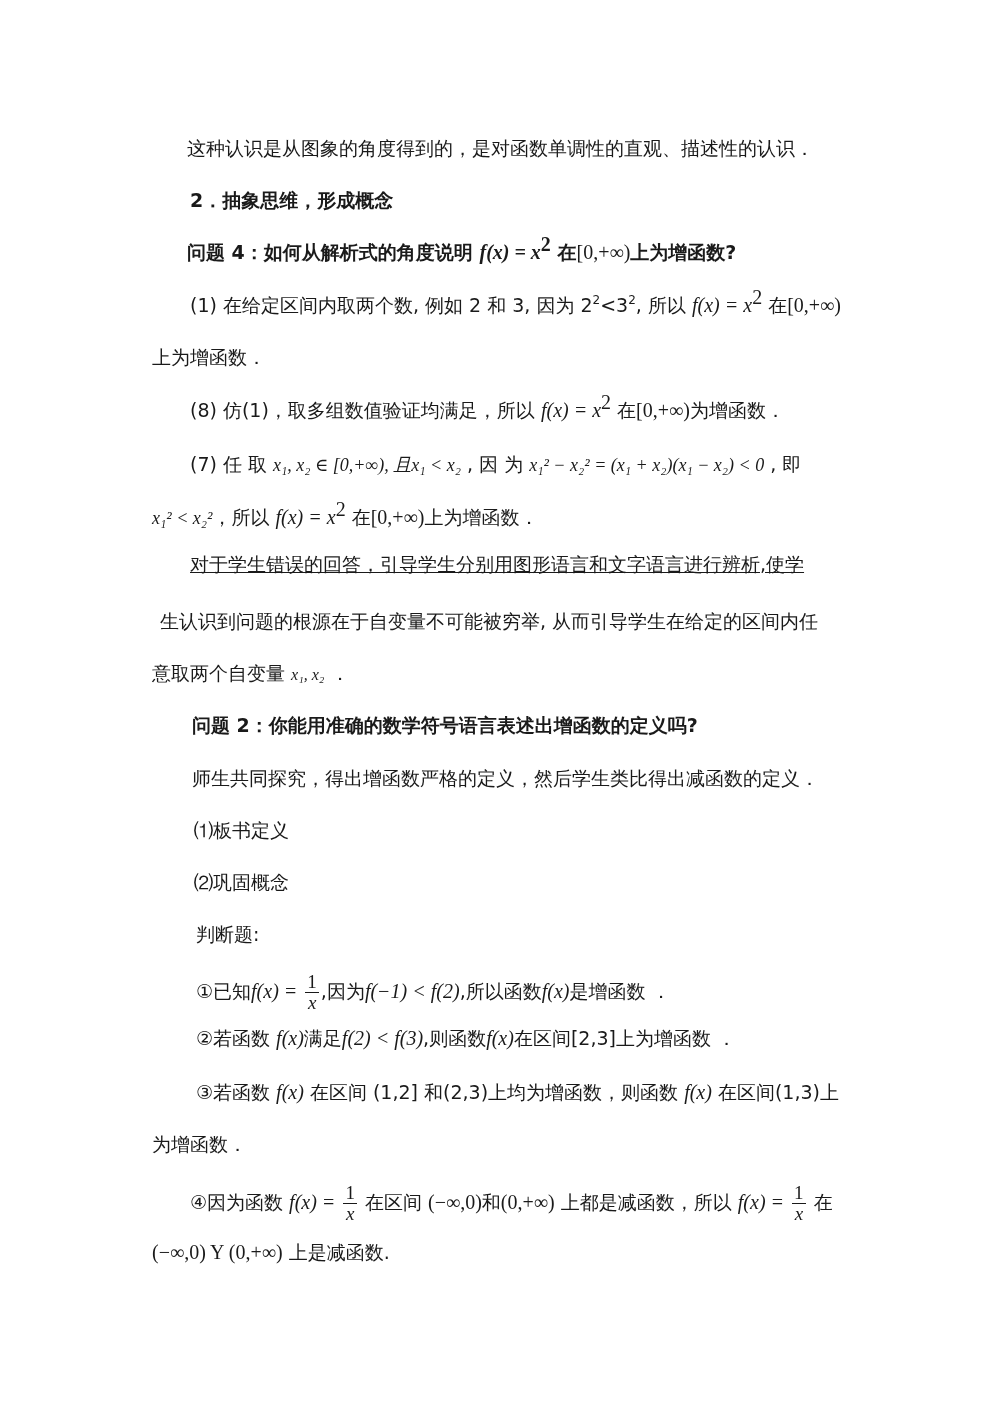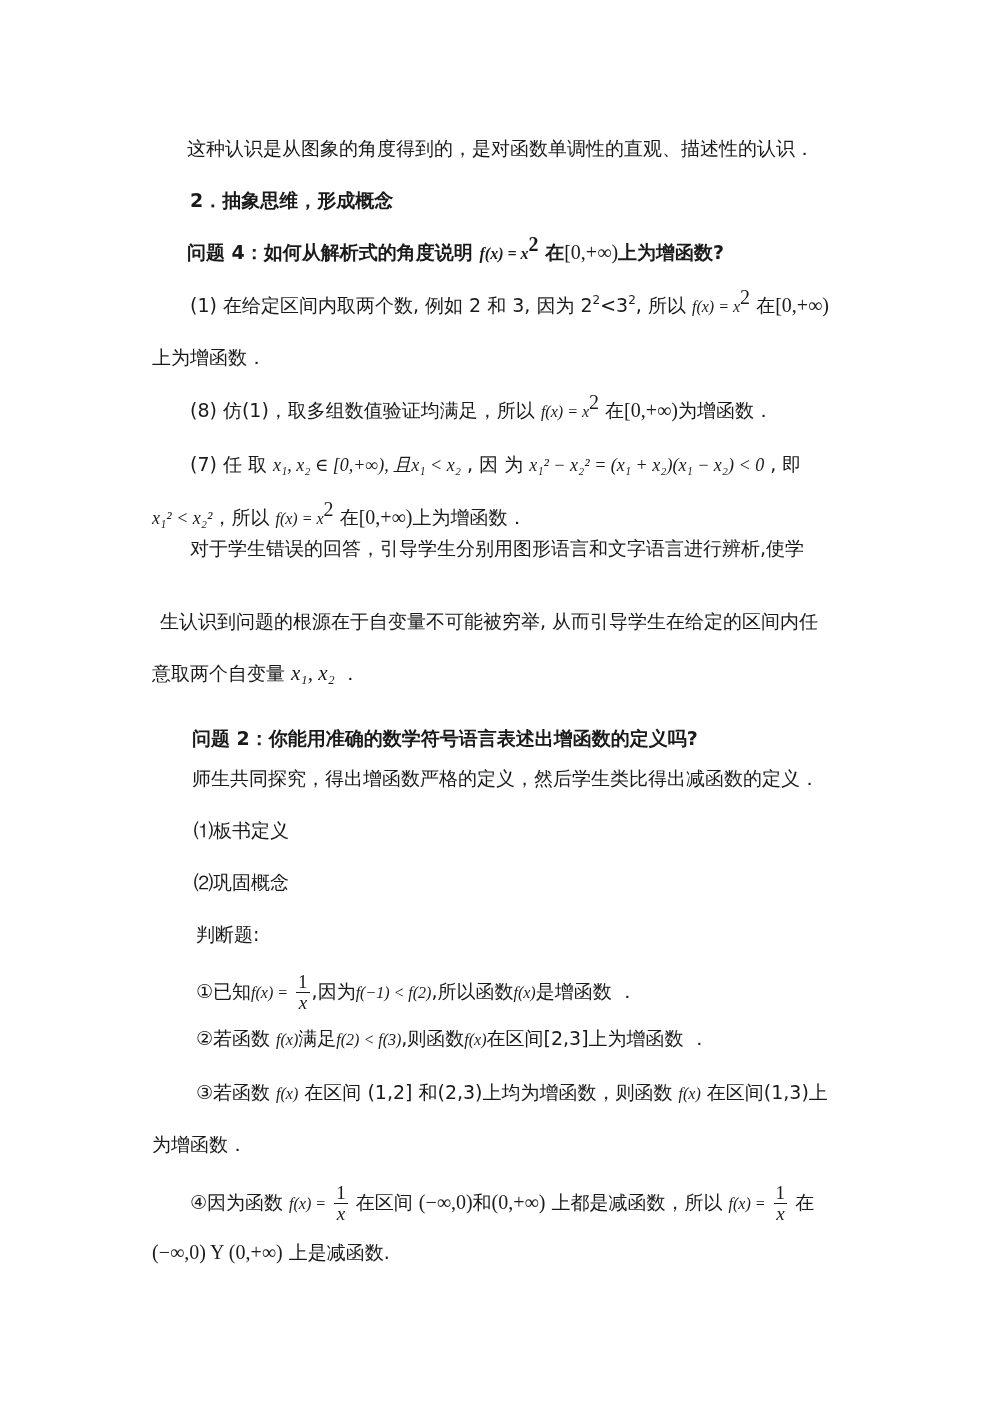--- a/index.html
+++ b/index.html
@@ -1,21 +1,21 @@
 <!DOCTYPE html>
 <html><head>
   <meta charset="utf-8">
   <style>
     html, body { margin: 0; padding: 0; background: #ffffff; }
     body { width: 1000px; height: 1414px; position: relative; overflow: hidden;
            font-family: "DejaVu Sans", "Liberation Sans", sans-serif; color: #1a1a1a; }
     .line { position: absolute; left: 0; white-space: nowrap; font-size: 19px; line-height: 24px; }
     .bold { font-weight: bold; }
     .m { font-family: "Liberation Serif", "DejaVu Serif", serif; font-size: 20px; }
-    .mi { font-family: "Liberation Serif", "DejaVu Serif", serif; font-style: italic; font-size: 16px; }
+    .mi { font-family: "Liberation Serif", "DejaVu Serif", serif; font-style: italic; font-size: 20px; }
     sup { font-size: 12px; vertical-align: 8px; line-height: 0; }
     .frac { display: inline-block; vertical-align: middle; text-align: center;
             font-family: "Liberation Serif", "DejaVu Serif", serif; font-size: 19px; line-height: 20px; margin: 0 2px; }
     .frac .num { display: block; border-bottom: 1px solid #1a1a1a; padding: 0 2px; }
     .frac .den { display: block; font-style: italic; }
   </style>
 </head>
 <body>
 
 <div>
@@ -55,33 +55,33 @@
     <span>, 因 为</span>
     <span class="mi" style="font-size:18px">x₁² − x₂² = (x₁ + x₂)(x₁ − x₂) &lt; 0</span>
     <span>, 即</span>
   </div>
   <div class="line" style="top:505px;left:152px;">
     <span class="mi" style="font-size:18px">x₁² &lt; x₂²</span><span>，所以</span>
     <span class="mi">f(x) = x</span><sup class="m">2</sup>
     <span>在</span><span class="m">[0,+∞)</span><span>上为增函数．</span>
   </div>
 
-  <div class="line" style="top:536px;left:190px;">
+  <div class="line" style="top:552px;left:190px;text-decoration:underline;">
     <span>对于学生错误的回答，引导学生分别用图形语言和文字语言进行辨析,使学</span>
   </div>
   <div class="line" style="top:609px;left:160px;">
     <span>生认识到问题的根源在于自变量不可能被穷举, 从而引导学生在给定的区间内任</span>
   </div>
   <div class="line" style="top:661px;left:152px;">
     <span>意取两个自变量</span>
-    <span class="mi" style="font-size:21px">x₁, x₂</span>
+    <span class="mi" style="font-size:16px">x₁, x₂</span>
     <span>．</span>
   </div>
 
-  <div class="line bold" style="top:713px;left:192px;margin-top:13px;">
+  <div class="line bold" style="top:713px;left:192px;">
     <span>问题 2：你能用准确的数学符号语言表述出增函数的定义吗?</span>
   </div>
 
   <div class="line" style="top:766px;left:192px;text-align:center;">
     <span>师生共同探究，得出增函数严格的定义，然后学生类比得出减函数的定义．</span>
   </div>
 
   <div class="line" style="top:818px;left:194px;">
     <span>⑴板书定义</span>
   </div>

